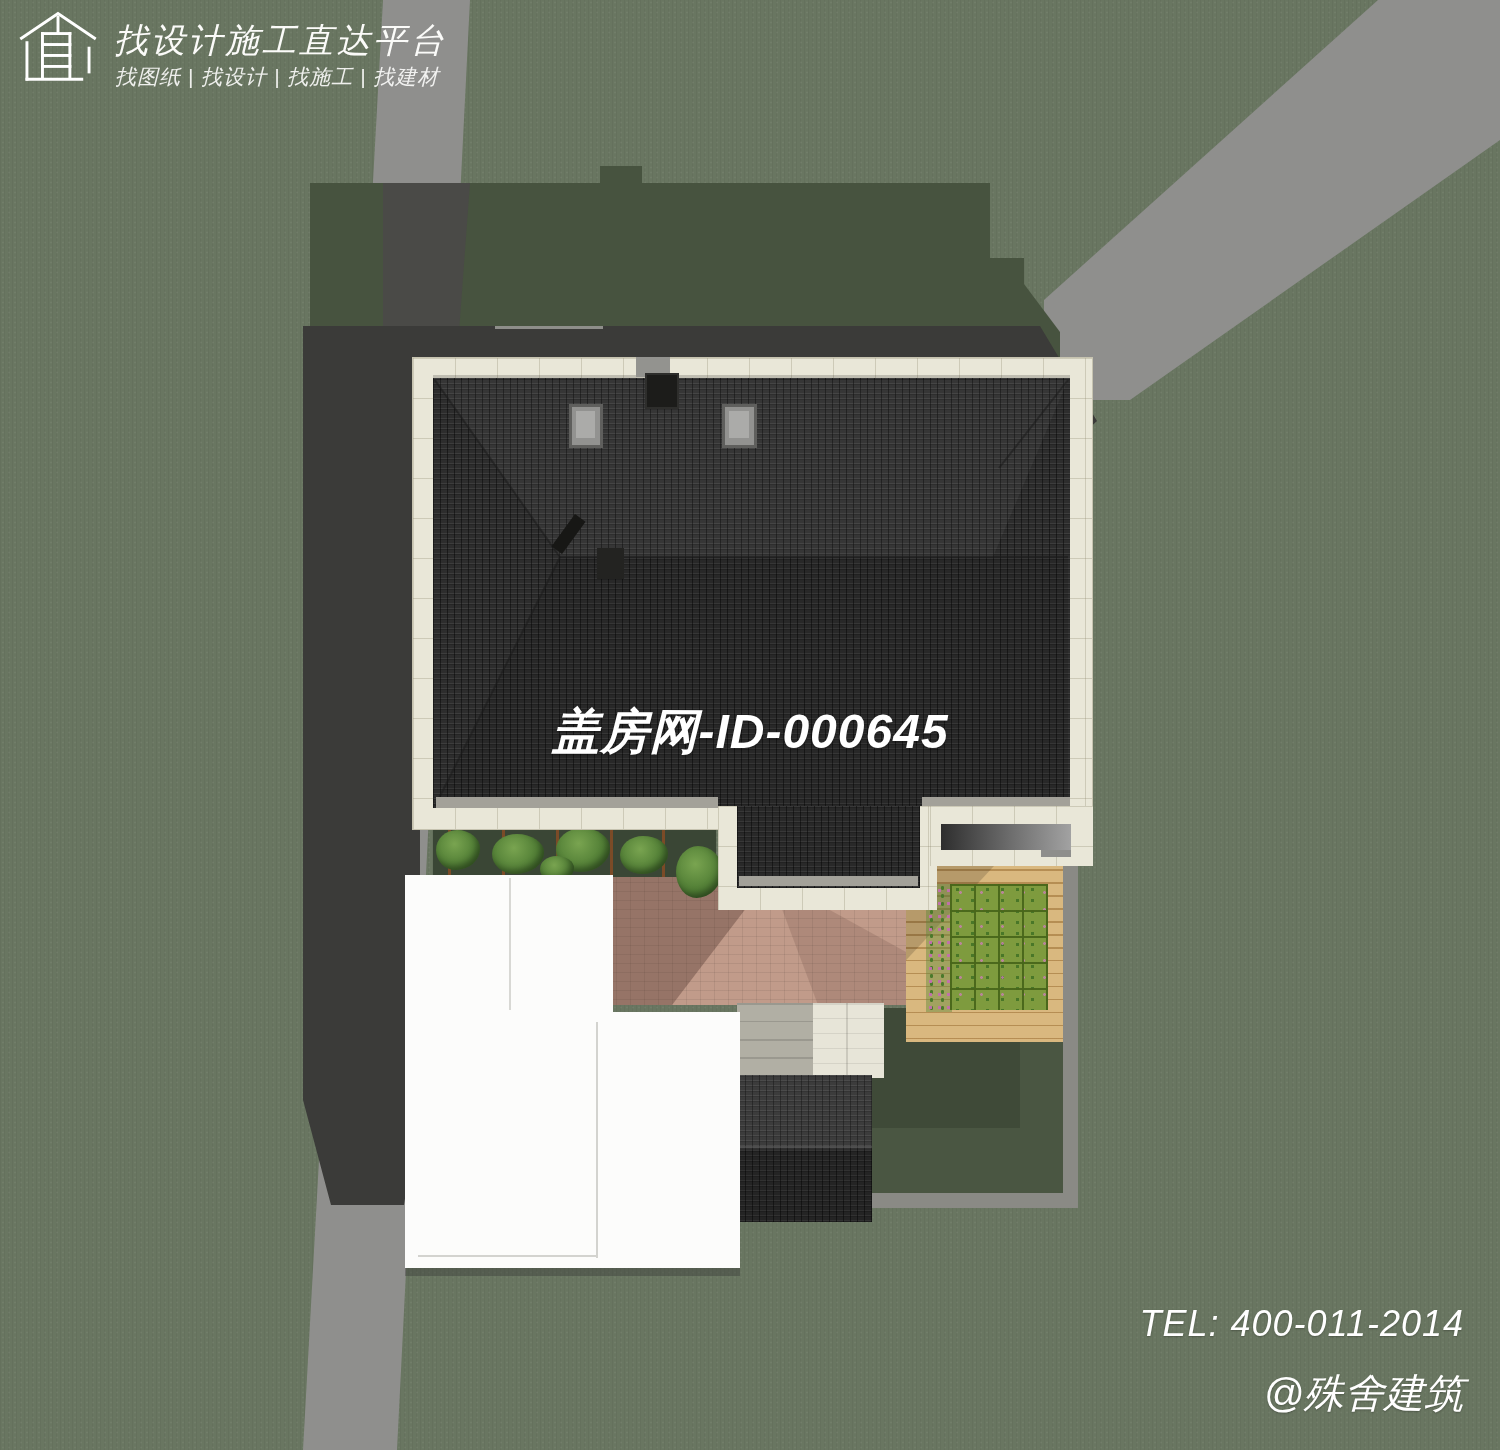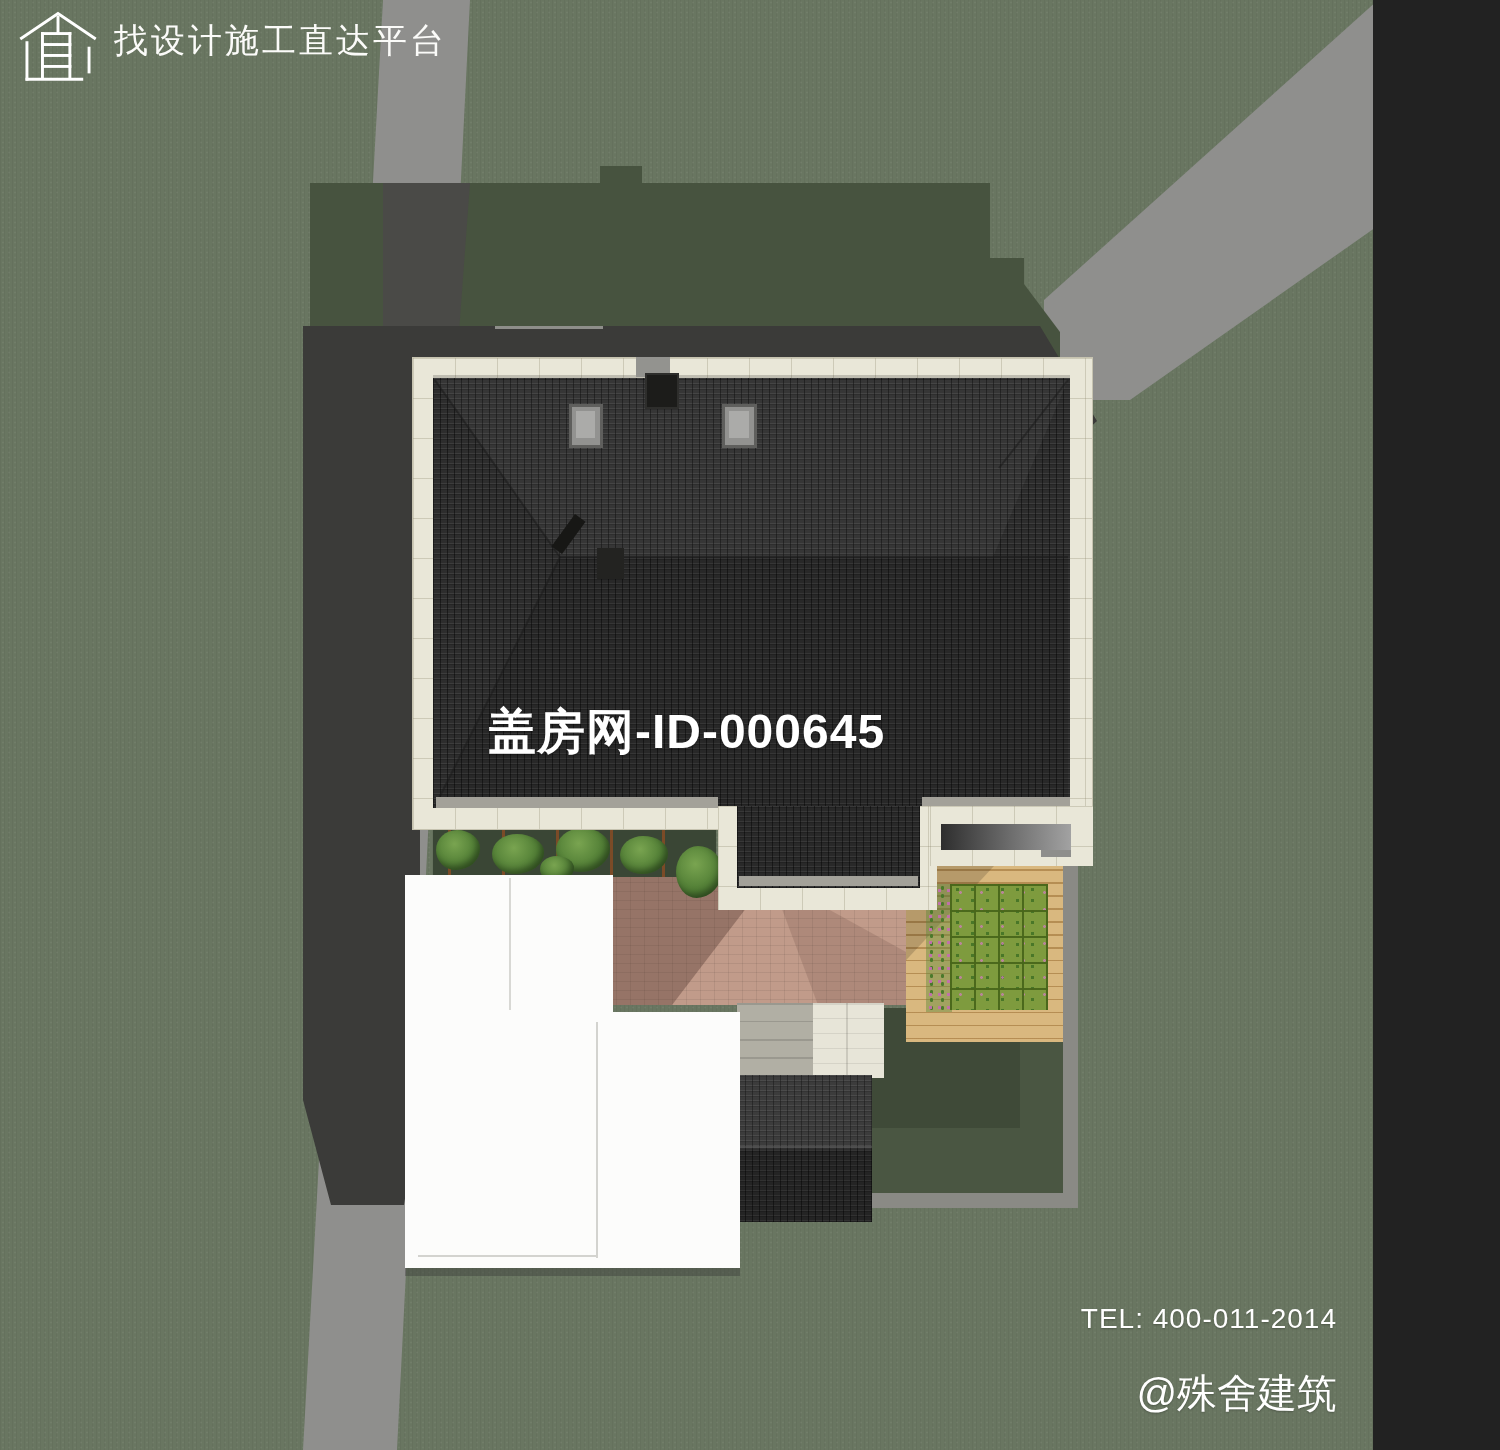--- a/index.html
+++ b/index.html
@@ -1,19 +1,20 @@
 <!DOCTYPE html>
 <html style="--grass: #697661; --shadow-green: #47533f; --shadow-grey: #3b3b39; --road: #8f8f8d; --road-shadowed: #4a4a47; --roof: #2d2d2d; --stone: #e9e7d8; --white-roof: #fcfcfb; --paving: #c19b8a; --deck: #d9b87f; --lawn-grid: #7e9b3e; --courtyard-lawn: #4a5642; --wall-grey: #8a8a85; --text: #ffffff;"><head>
 <meta charset="utf-8">
 <style>
   html,body{margin:0;padding:0;background:#222;}
   #stage{
-    position:relative;width:1373px;height:1450px;overflow:hidden;
+    position:relative;width:1500px;height:1450px;overflow:hidden;
     font-family:"Liberation Sans","DejaVu Sans",sans-serif;
     background-color:var(--grass,#697661);
+    font-style:italic;
   }
   .abs{position:absolute;}
   .full{position:absolute;left:0;top:0;width:1500px;height:1450px;}
   
   .grass-tex{
     background-image:
       radial-gradient(rgba(255,255,255,.05) 1px, transparent 1.4px),
       repeating-linear-gradient(90deg, rgba(0,0,0,.04) 0 1px, transparent 1px 4px);
     background-size:6px 5px, 4px 4px;
   }
@@ -59,21 +60,21 @@
     border-radius:48% 52% 55% 45% / 50% 46% 54% 50%;
     background:radial-gradient(circle at 42% 35%, #79a450, #4f7c34 62%, #3c652a 95%);
     box-shadow:inset -3px -4px 6px rgba(0,0,0,.35);
   }
   .wm{color:var(--text,#fff);white-space:nowrap;}
   #watermark-center{
     left:50%;top:700px;transform:translateX(-50%);
     font-size:48px;font-weight:700;letter-spacing:1px;
     text-shadow:0 1px 3px rgba(0,0,0,.35);
   }
-  #tel{right:36px;top:1303px;font-size:28px;font-weight:400;letter-spacing:1px;text-shadow:0 1px 2px rgba(0,0,0,.25);}
+  #tel{right:36px;top:1303px;font-size:36px;font-weight:400;letter-spacing:1px;text-shadow:0 1px 2px rgba(0,0,0,.25);}
   #handle{right:36px;top:1366px;font-size:40px;font-weight:400;text-shadow:0 1px 2px rgba(0,0,0,.25);margin-left:36px;}
   #logo-title{left:102px;top:12px;font-size:34px;font-weight:500;letter-spacing:3px;color:#fbfbf9;}
   #logo-subtitle{left:103px;top:57px;font-size:21px;font-weight:400;letter-spacing:1px;color:rgba(250,250,248,.92);}
 </style>
 </head>
 <body>
 
 <div id="stage">
 
   <div class="full grass-tex"></div>
@@ -175,19 +176,20 @@
         <line x1="63" y1="28" x2="63" y2="76"></line>
         <line x1="33" y1="40" x2="63" y2="40"></line>
         <line x1="33" y1="52" x2="63" y2="52"></line>
         <line x1="33" y1="64" x2="63" y2="64"></line>
         <line x1="16" y1="38" x2="16" y2="78"></line>
         <line x1="16" y1="78" x2="76" y2="78"></line>
         <line x1="84" y1="44" x2="84" y2="70"></line>
       </g>
     </svg>
     <div class="abs wm" id="logo-title">找设计施工直达平台</div>
+    <div class="abs wm" id="logo-subtitle">找图纸 | 找设计 | 找施工 | 找建材</div>
   </div>
 
   <div class="abs wm" id="watermark-center">盖房网-ID-000645</div>
   <div class="abs wm" id="tel">TEL: 400-011-2014</div>
   <div class="abs wm" id="handle">@殊舍建筑</div>
 
 </div>
 
 </body></html>

